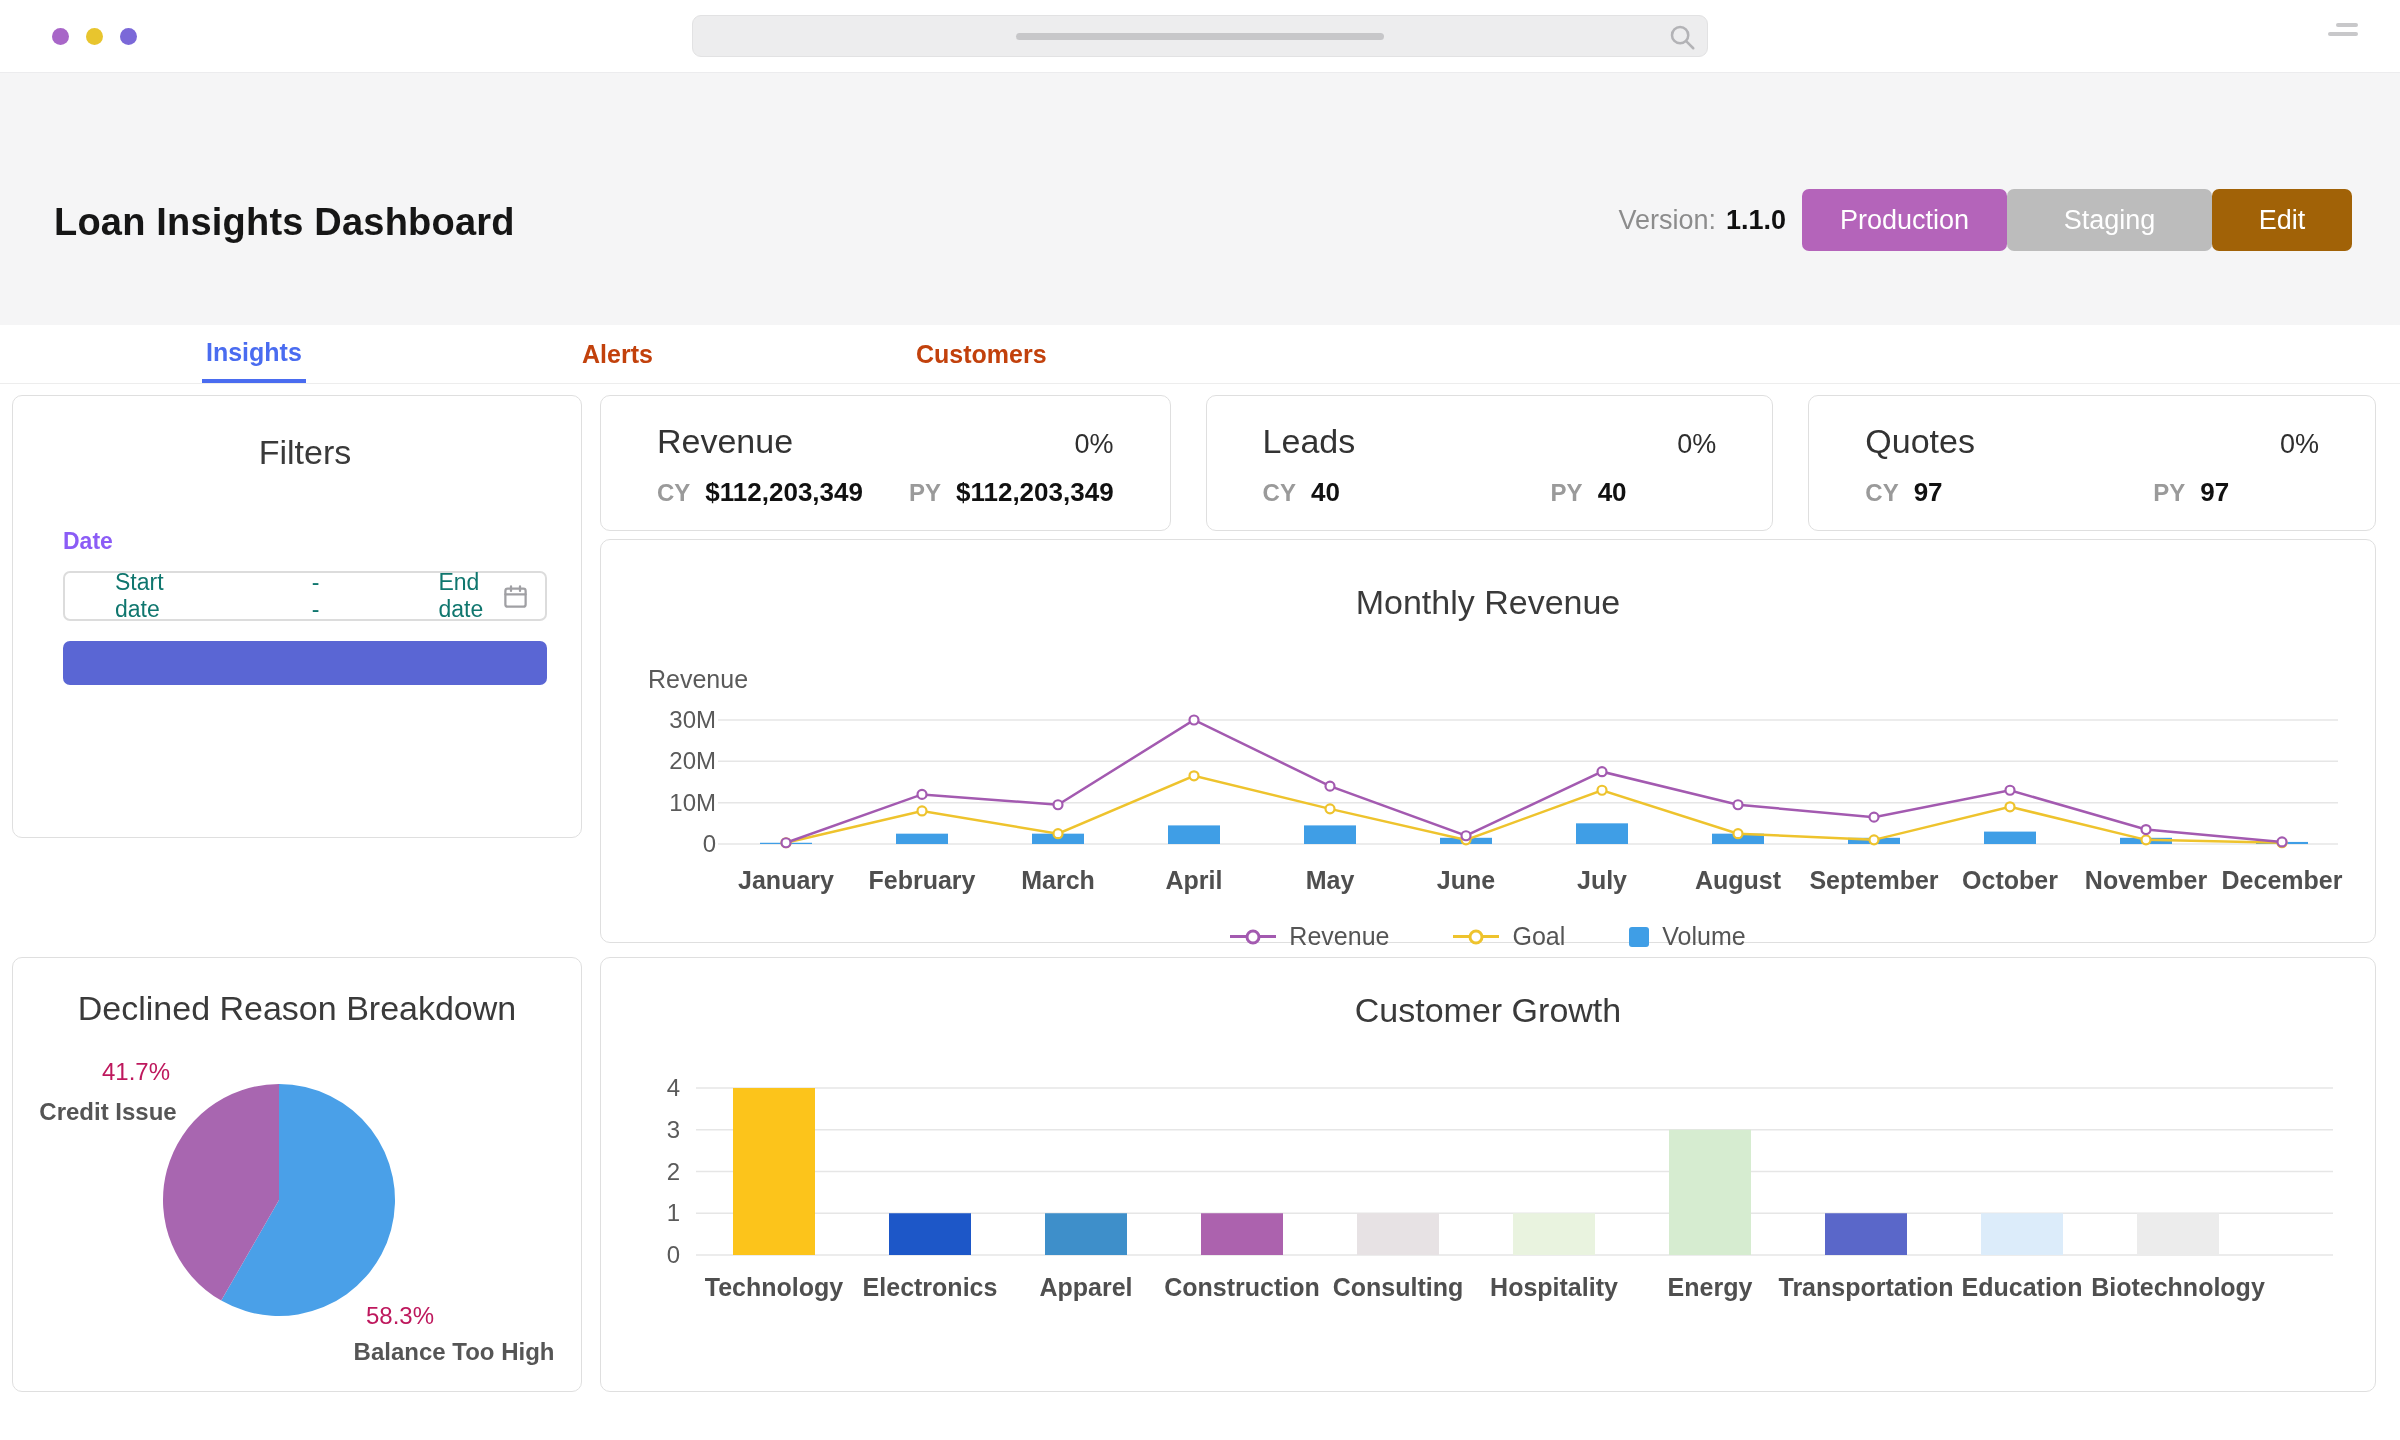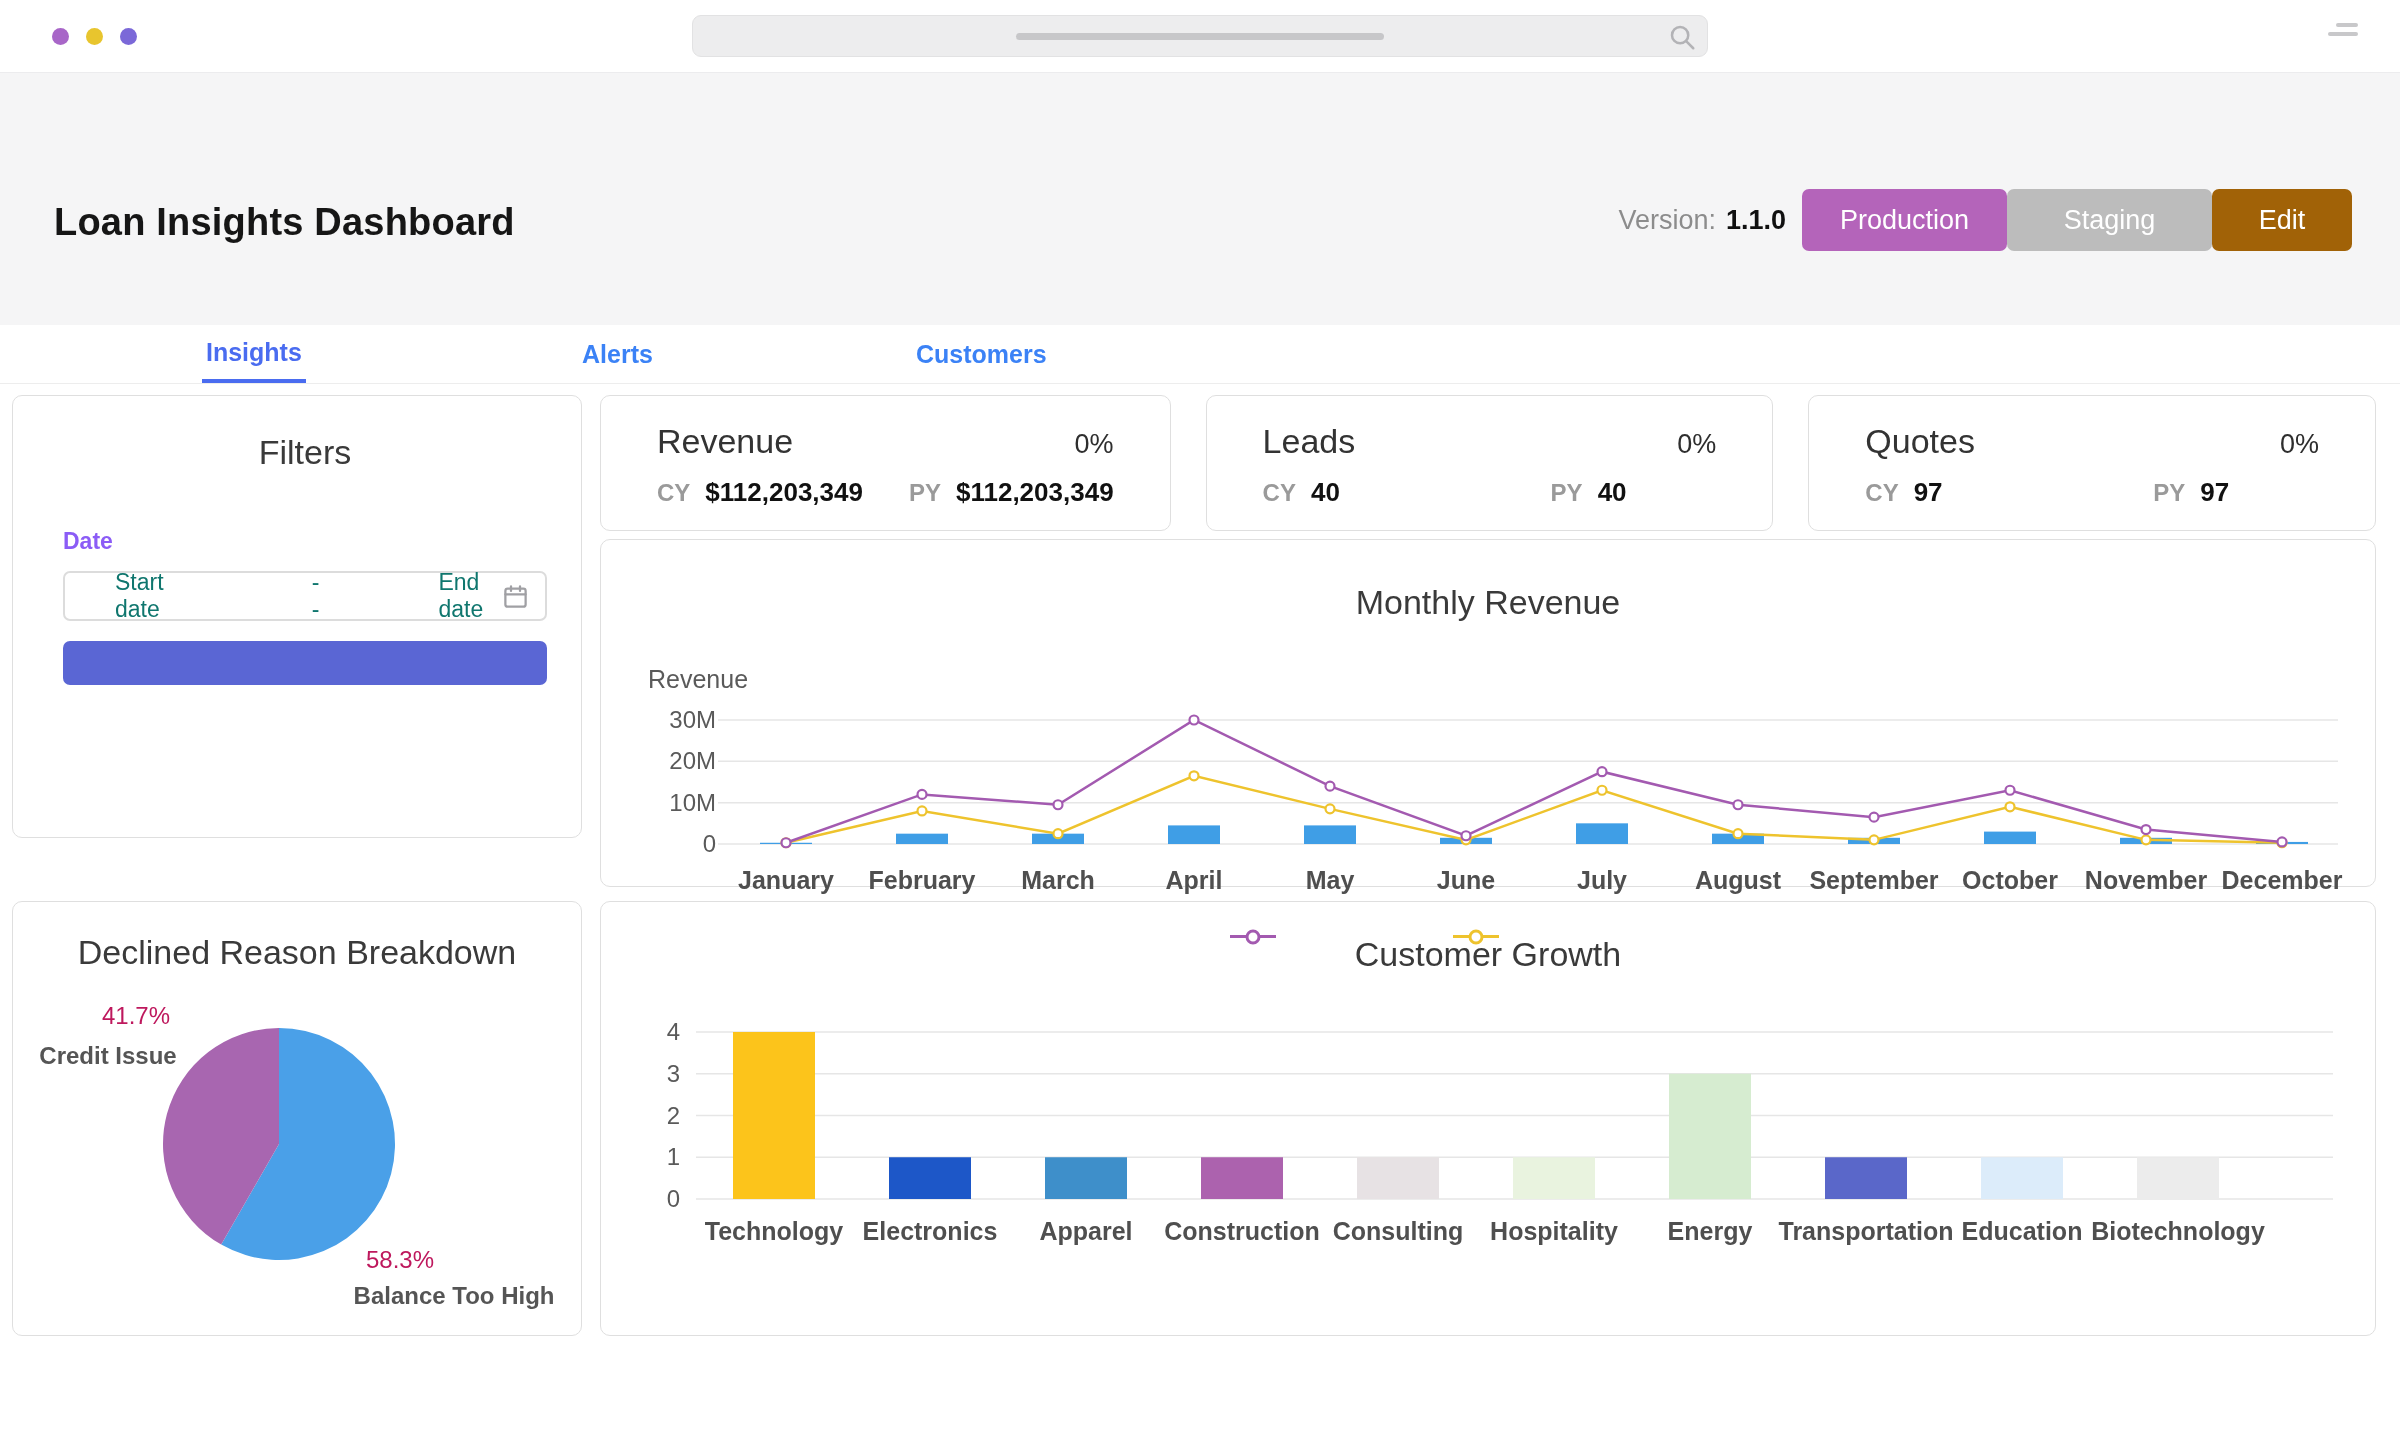--- a/index.html
+++ b/index.html
@@ -28,21 +28,21 @@
   .version b{color:#101010;font-weight:700;margin-left:10px;}
   .env-btn{height:62px;border:none;border-radius:7px;color:#fff;font-size:27px;font-weight:500;
     padding:0 36px;min-width:205px;font-family:inherit;cursor:pointer;}
   .env-btn--edit{min-width:140px;padding:0 28px;}
   .nav-row{position:absolute;top:254px;right:46px;display:flex;gap:37px;}
   .nav-btn{width:300px;height:50px;border:none;border-radius:5px;color:#fff;font-size:25px;font-weight:500;
     font-family:inherit;cursor:pointer;}
   
   .tabsbar{height:58px;background:#fff;position:relative;border-bottom:1px solid #ededed;}
   .tab{position:absolute;top:0;height:58px;display:flex;align-items:center;font-size:25px;font-weight:600;
-    color:#3b82f6;cursor:pointer;padding:0 4px;box-sizing:border-box;}
+    color:#c2410c;cursor:pointer;padding:0 4px;box-sizing:border-box;}
   .tab.active{color:#4a6cf0;border-bottom:4px solid #4a6cf0;}
   .tab-insights{left:202px;} .tab-alerts{left:578px;} .tab-customers{left:912px;}
   
   .content{padding:11px 24px 0 12px;display:grid;grid-template-columns:570px 1776px;column-gap:18px;row-gap:14px;}
   .card{background:#fff;border:1px solid #dfdfdf;border-radius:10px;box-sizing:border-box;}
   .card-title{text-align:center;font-size:34px;color:#3a3a3a;line-height:44px;}
   
   .filters-card{height:443px;padding-left:16px;}
   .filters-title{margin-top:34px;}
   .date-label{margin:54px 0 0 34px;font-size:23px;font-weight:700;color:#8b5cf6;}
@@ -58,21 +58,21 @@
   .kpi-head{display:flex;justify-content:space-between;align-items:baseline;}
   .kpi-title{font-size:34px;color:#333;}
   .kpi-delta{font-size:27px;color:#2e2e2e;}
   .kpi-row2{margin-top:16px;display:flex;align-items:baseline;position:relative;}
   .kpi-group{display:flex;gap:15px;align-items:baseline;}
   .kpi-group--py{margin-left:46px;}
   .kpi--spread .kpi-group--py{margin-left:0;position:absolute;left:288px;}
   .kpi-label{font-size:24px;color:#9a9a9a;font-weight:600;}
   .kpi-value{font-size:26px;color:#111;font-weight:700;}
   
-  .monthly-card{height:348px;margin-top:8px;padding-top:40px;}
+  .monthly-card{height:404px;margin-top:8px;padding-top:40px;}
   .monthly-card svg{display:block;margin:20px auto 0;}
   .legend{display:flex;justify-content:center;align-items:center;gap:64px;margin-top:8px;}
   .legend-item{display:flex;align-items:center;gap:13px;font-size:25px;color:#555;}
   .lg-line{width:46px;height:3px;position:relative;display:inline-block;}
   .lg-line i{position:absolute;left:50%;top:50%;transform:translate(-50%,-50%);width:9px;height:9px;
     border-radius:50%;background:#fff;border:3px solid currentColor;}
   .lg-sq{width:20px;height:20px;border-radius:3px;display:inline-block;}
   .pie-card{height:435px;position:relative;padding-top:28px;}
   .pie-card svg{display:block;}
   .pie-lbl-pct{position:absolute;font-size:24px;color:#be185d;text-align:center;}

